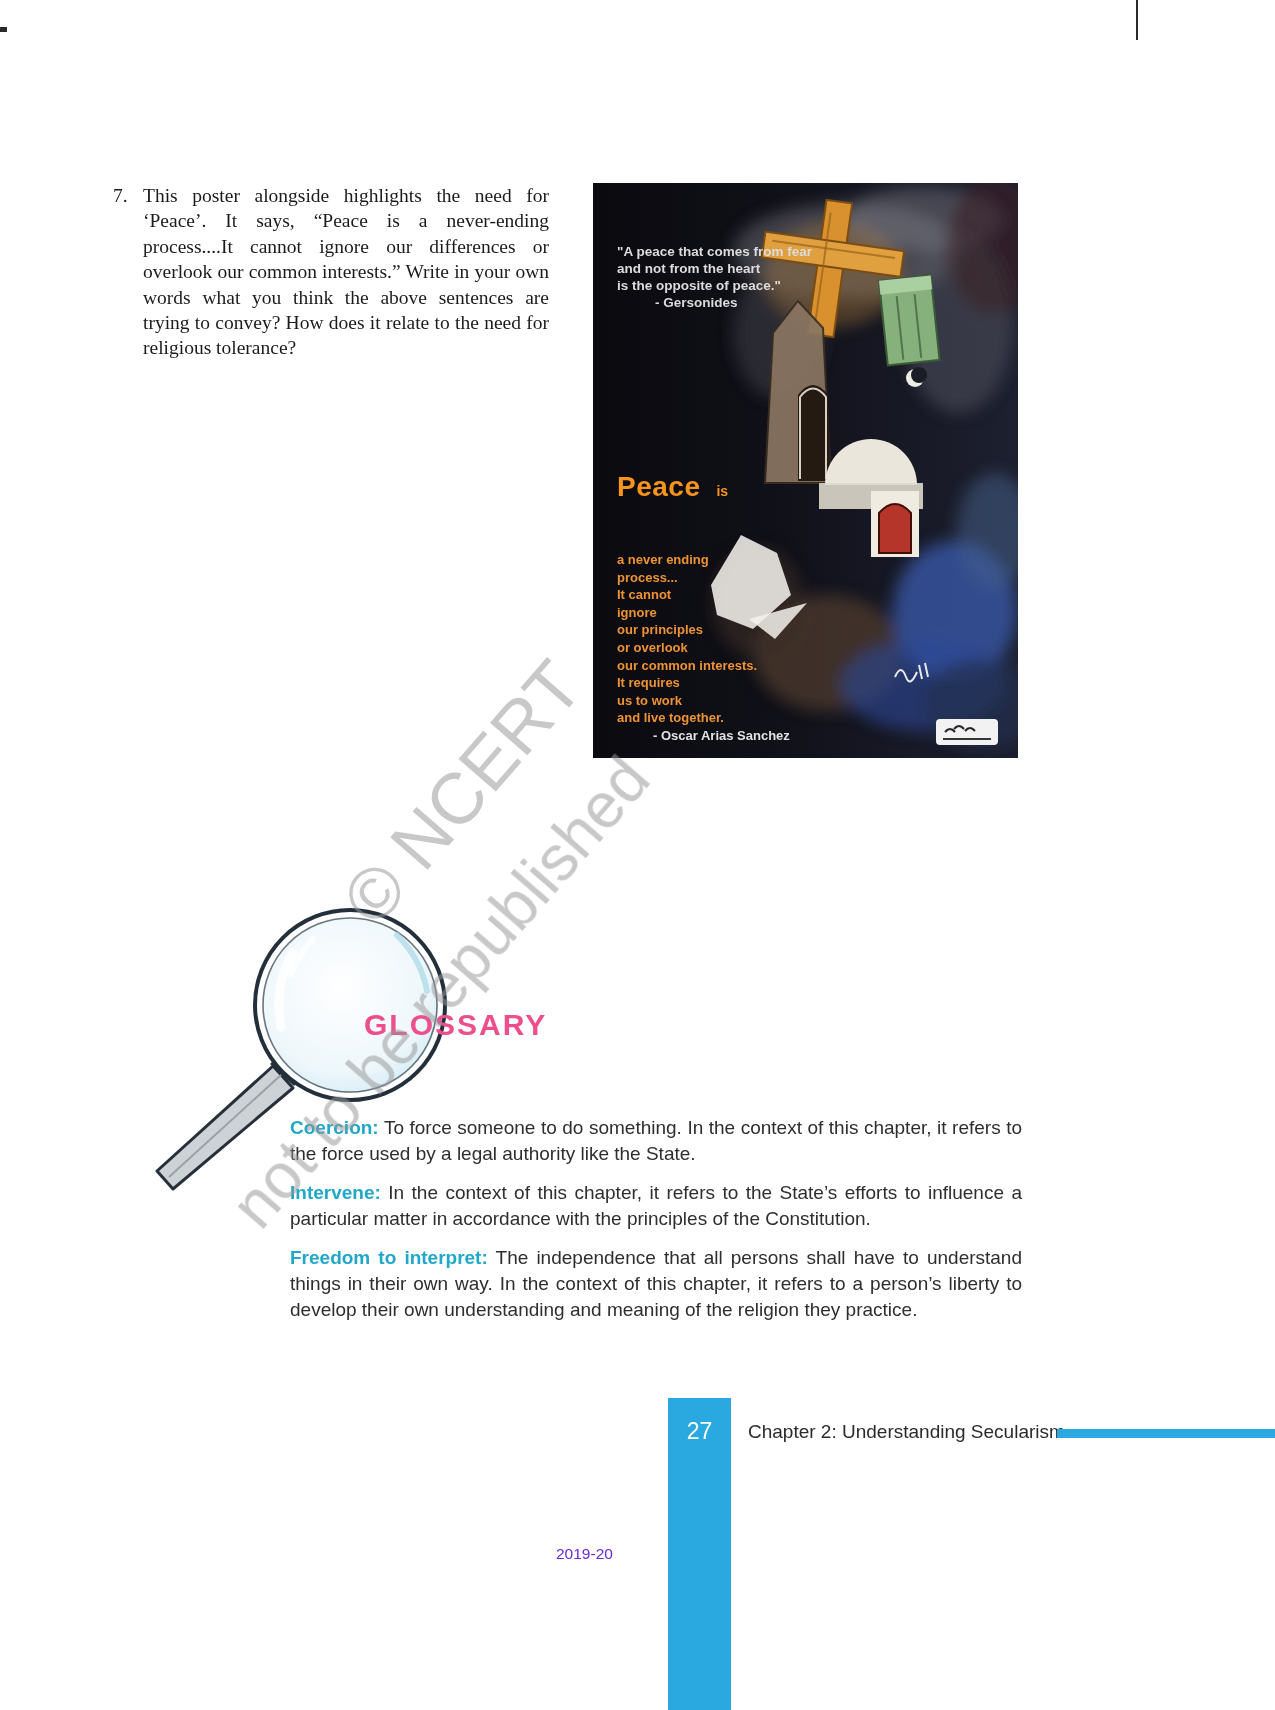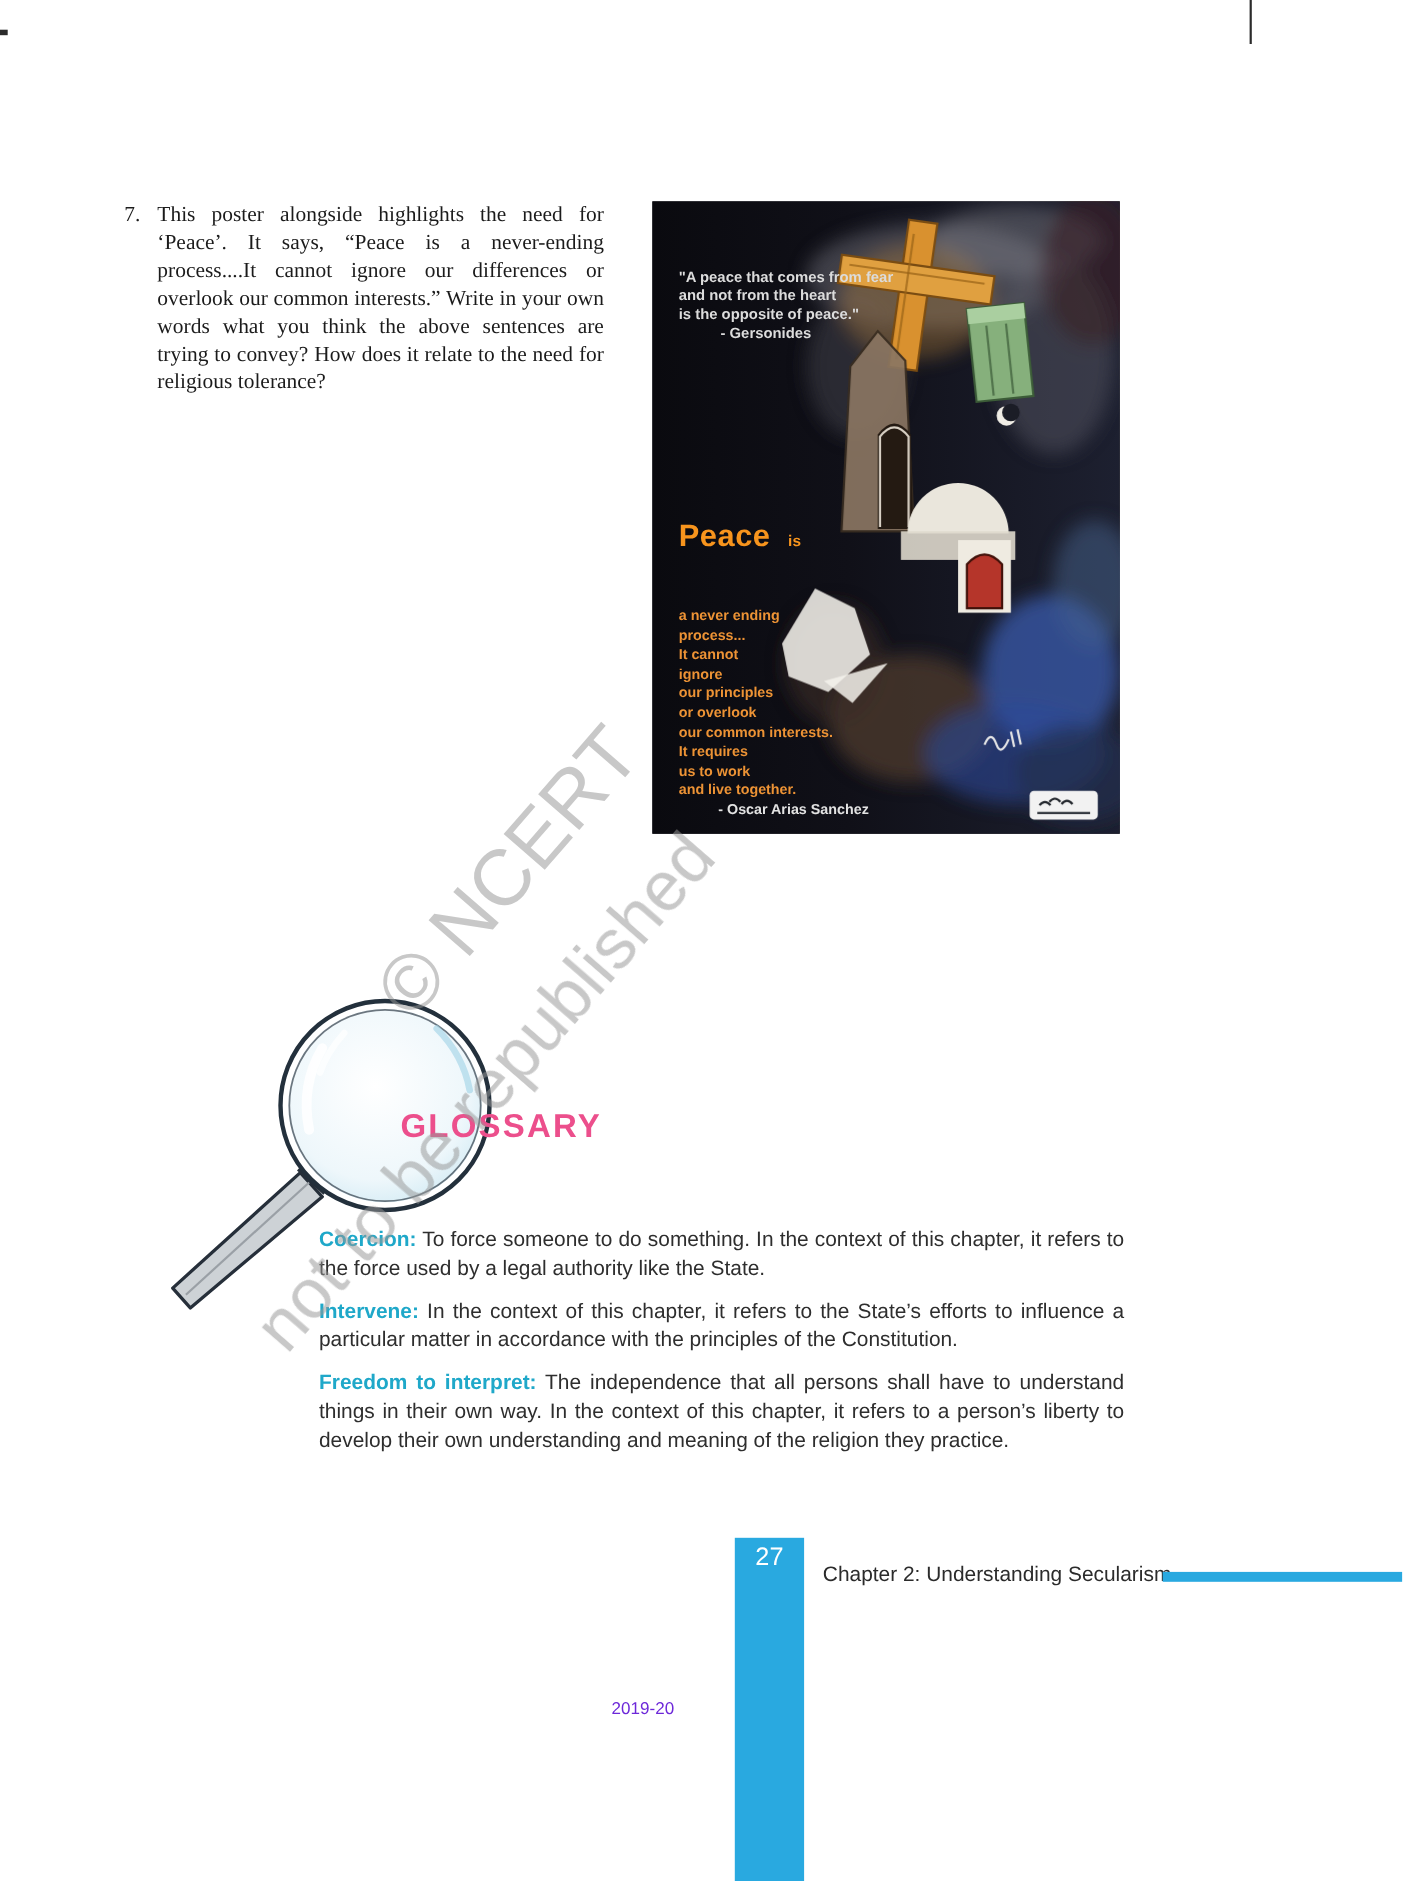--- a/index.html
+++ b/index.html
@@ -46,21 +46,21 @@
   .glossary-title { position:absolute; left:364px; top:1008px; z-index:6; font-size:30px;
                     font-weight:bold; letter-spacing:2px; color:#ec4f8c; }
   .gloss { position:absolute; left:290px; top:1115px; width:732px; font-size:19px;
            line-height:26px; color:#2e2e2e; text-align:justify; z-index:6; }
   .gloss .entry { margin-bottom:13px; }
   .gloss .term { color:#1fa8c9; font-weight:bold; }
 
   
   .pagenum-block { position:absolute; left:668px; top:1398px; width:63px; height:312px;
                    background:#29a9e0; z-index:20; }
-  .pagenum { color:#ffffff; font-size:23px; text-align:center; margin-top:4px; }
+  .pagenum { color:#ffffff; font-size:23px; text-align:center; margin-top:20px; }
   .chapter-line { position:absolute; left:748px; top:1421px; font-size:19px; color:#2b2b2b; z-index:20; }
   .chapter-bar { position:absolute; left:1057px; top:1429px; width:218px; height:9px;
                  background:#29a9e0; z-index:20; }
   .year { position:absolute; left:556px; top:1545px; font-size:15.5px; color:#6d28d9; z-index:20; }
 </style>
 </head>
 <body>
 
 <div class="page">
 

